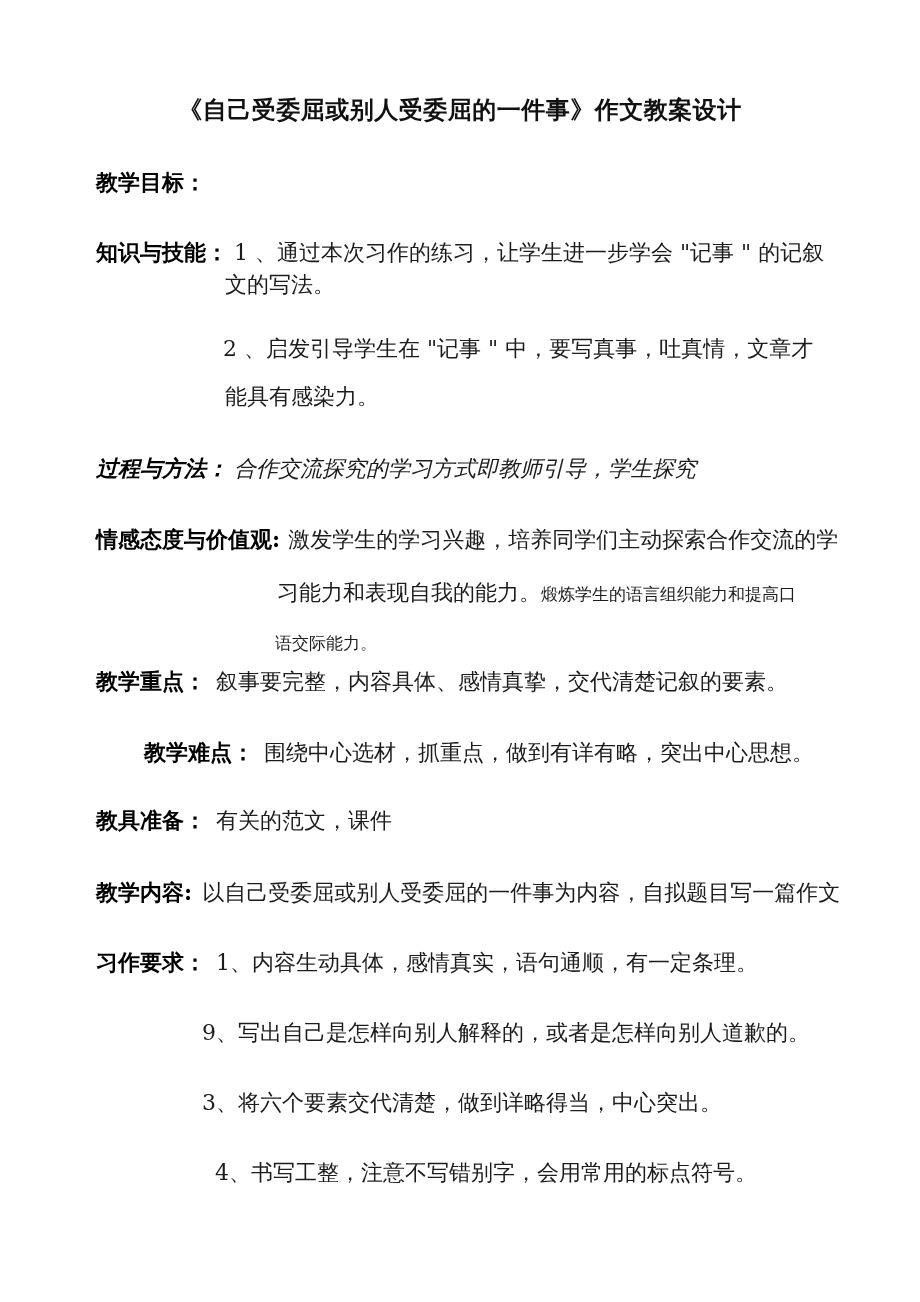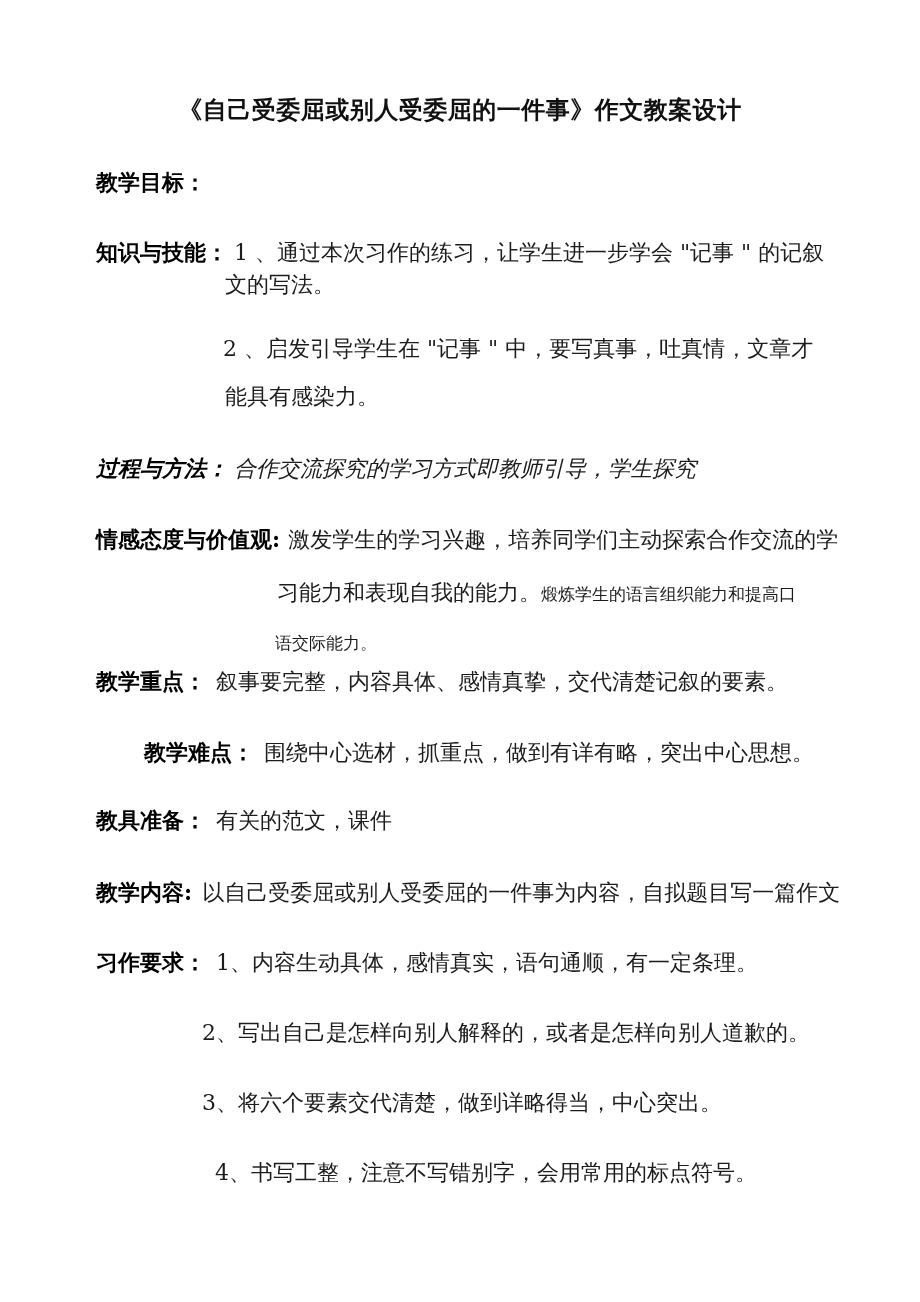--- a/index.html
+++ b/index.html
@@ -82,17 +82,17 @@
     <span class="label">教具准备：</span><span class="gap-l">有关的范文，课件</span>
   </div>
 
   <div class="line" style="left:96px; top:880px;">
     <span class="label">教学内容:</span><span class="gap-l">以自己受委屈或别人受委屈的一件事为内容，自拟题目写一篇作文</span>
   </div>
 
   <div class="line" style="left:96px; top:950px;">
     <span class="label">习作要求：</span><span class="gap-l">1、内容生动具体，感情真实，语句通顺，有一定条理。</span>
   </div>
-  <div class="line" style="left:202px; top:1020px;">2、写出自己是怎样向别人解释的，或者是怎样向别人道歉的。</div>
+  <div class="line" style="left:202px; top:1020px;">9、写出自己是怎样向别人解释的，或者是怎样向别人道歉的。</div>
   <div class="line" style="left:202px; top:1090px;">3、将六个要素交代清楚，做到详略得当，中心突出。</div>
   <div class="line" style="left:215px; top:1160px;">4、书写工整，注意不写错别字，会用常用的标点符号。</div>
 
 </div>
 
 </body></html>

